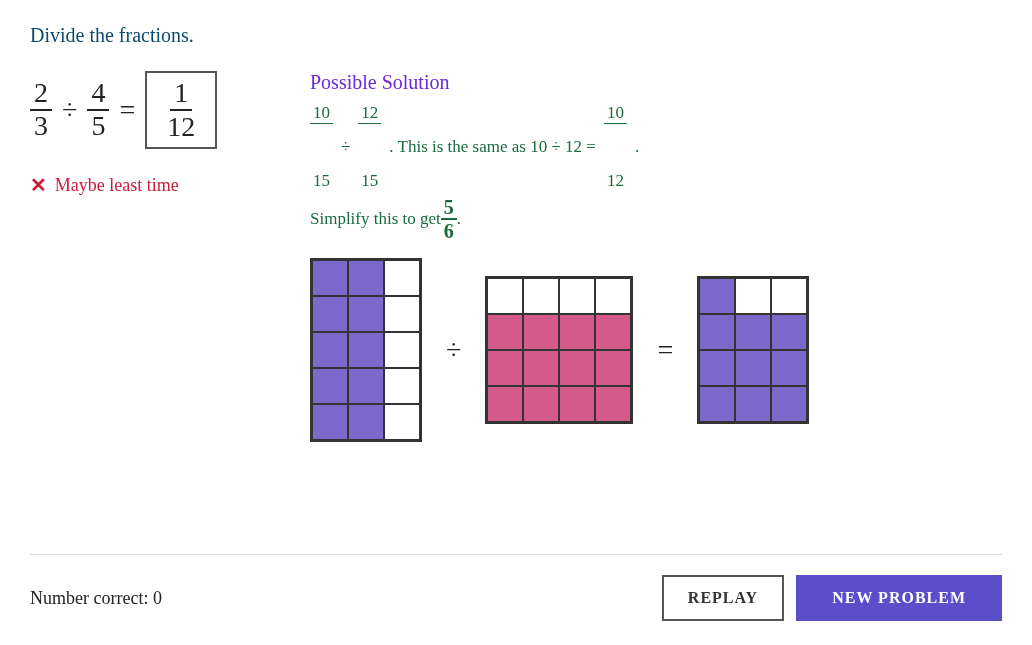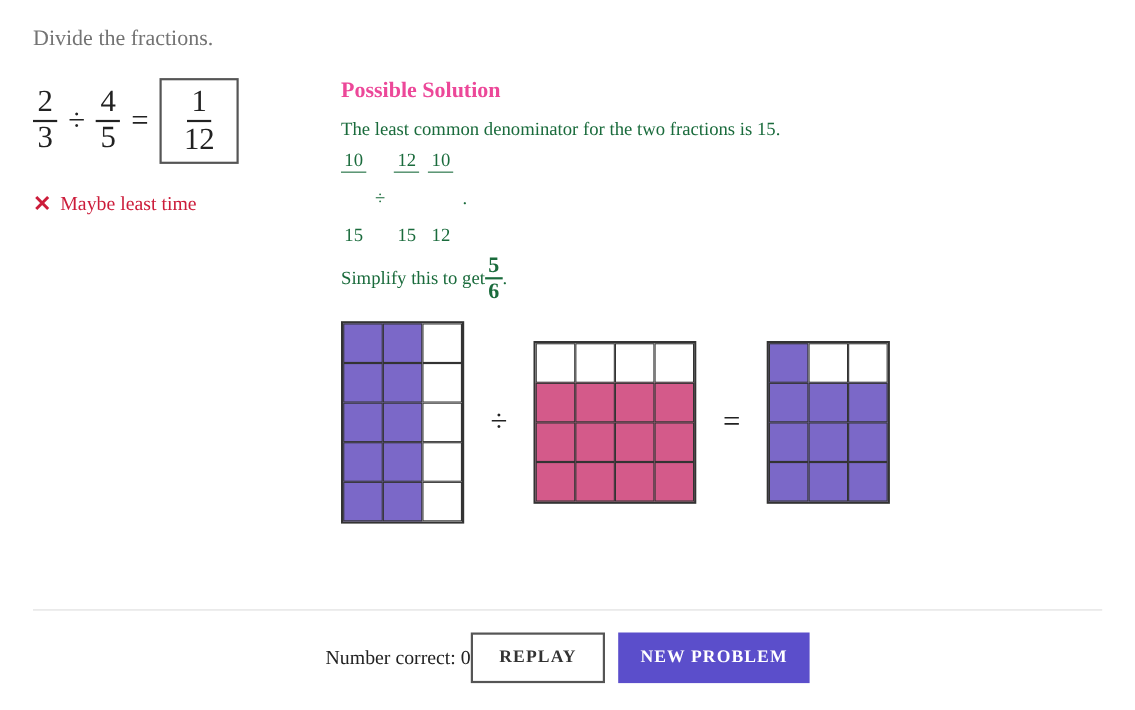--- a/index.html
+++ b/index.html
@@ -13,21 +13,21 @@
     }
     .page {
       width: 1032px;
       height: 645px;
       padding: 24px 30px;
       display: flex;
       flex-direction: column;
     }
     .instruction {
       font-size: 20px;
-      color: #737373;
+      color: #0c4a6e;
       margin-bottom: 24px;
       font-family: 'Georgia', serif;
     }
     .main-content {
       display: flex;
       flex: 1;
       gap: 40px;
     }
     .left-panel {
       width: 240px;
@@ -90,22 +90,22 @@
     .feedback-x {
       font-size: 20px;
       font-weight: bold;
       color: #cc1c3a;
     }
     .right-panel {
       flex: 1;
     }
     .solution-title {
       font-size: 20px;
-      font-weight: bold;
-      color: #ec4899;
+      font-weight: normal;
+      color: #6d28d9;
       margin-bottom: 10px;
       font-family: 'Georgia', serif;
     }
     .solution-text {
       font-size: 17px;
       color: #1a6b3c;
       line-height: 1.6;
       font-family: 'Georgia', serif;
       margin-bottom: 6px;
     }
@@ -183,21 +183,21 @@
       width: 36px;
       height: 36px;
     }
     .cell-purple { background-color: #7b68c8; }
     .cell-white { background-color: #fff; }
     .cell-pink { background-color: #d45a8a; }
     
     .bottom-bar {
       display: flex;
       align-items: center;
-      justify-content: center;
+      justify-content: space-between;
       margin-top: auto;
       padding-top: 20px;
       border-top: 1px solid #ddd;
     }
     .number-correct {
       font-size: 18px;
       color: #222;
       font-family: 'Georgia', serif;
     }
     .button-group {
@@ -209,21 +209,21 @@
       border: 2px solid #555;
       background: #fff;
       color: #333;
       font-size: 16px;
       font-weight: bold;
       letter-spacing: 1px;
       cursor: pointer;
       font-family: 'Georgia', serif;
     }
     .btn-new-problem {
-      padding: 12px 20px;
+      padding: 12px 36px;
       border: none;
       background: #5b4ecb;
       color: #fff;
       font-size: 16px;
       font-weight: bold;
       letter-spacing: 1px;
       cursor: pointer;
       font-family: 'Georgia', serif;
     }
   </style>
@@ -256,32 +256,32 @@
       </div>
 
       <div class="feedback">
         <span class="feedback-x">✕</span>
         <span>Maybe least time</span>
       </div>
     </div>
 
     <div class="right-panel">
       <div class="solution-title">Possible Solution</div>
-      <div class="solution-text">The least common denominator for the two fractions is 15.</div>
 
       <div class="solution-math-line">
         <span class="math-frac">
           <span class="num">10</span>
           <span class="den">15</span>
         </span>
         <span>÷</span>
         <span class="math-frac">
           <span class="num">12</span>
           <span class="den">15</span>
         </span>
+        <span>. This is the same as 10 ÷ 12 =</span>
         <span class="math-frac">
           <span class="num">10</span>
           <span class="den">12</span>
         </span>
         <span>.</span>
       </div>
 
       <div class="simplify-line">
         <span>Simplify this to get</span>
         <span class="math-frac-bold">

